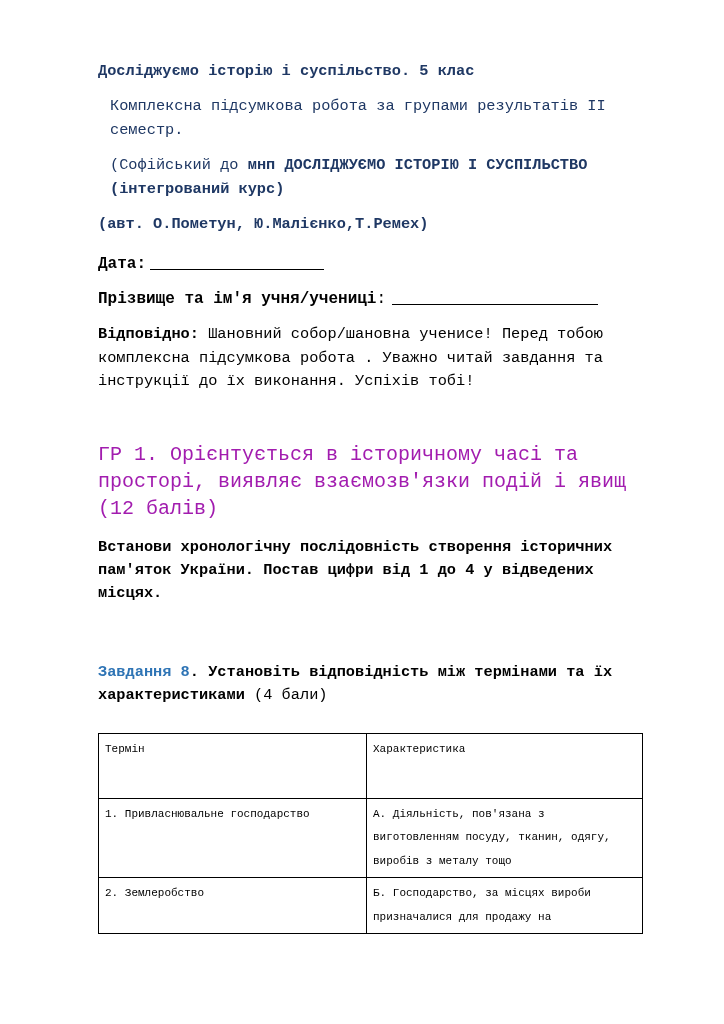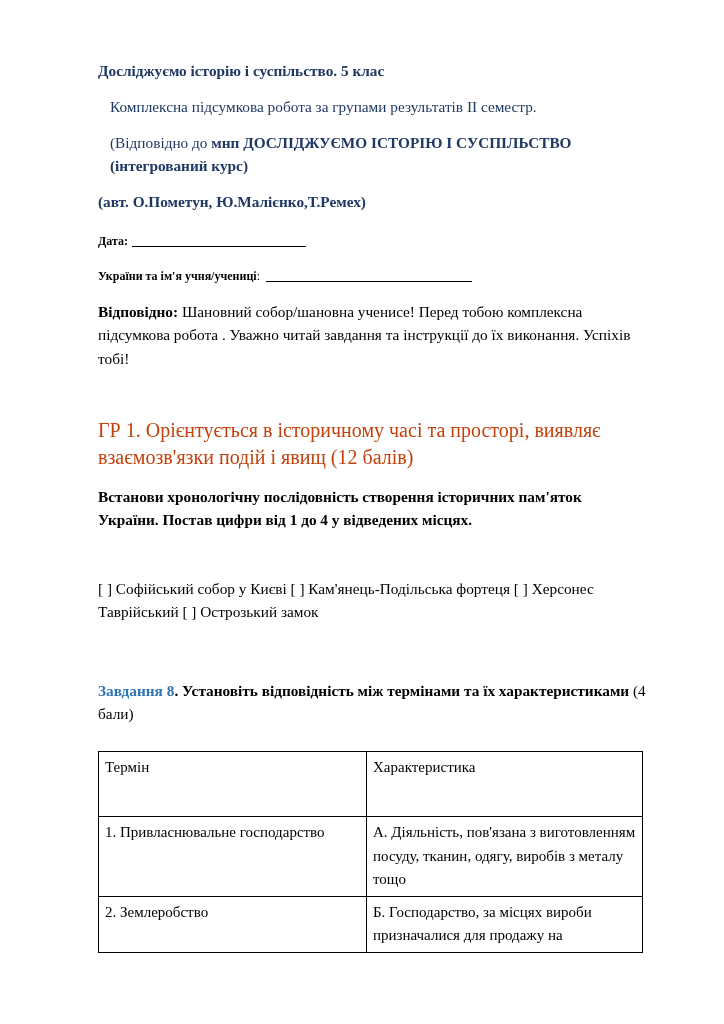--- a/index.html
+++ b/index.html
@@ -15,20 +15,21 @@
     font-family: "Liberation Serif", "DejaVu Serif", serif;
     color: #1f3864;
     -webkit-font-smoothing: antialiased;
   }
   .page {
     position: relative;
     width: 716px;
     height: 1024px;
     box-sizing: border-box;
     padding: 60px 70px 0 98px;
+    font-family: Liberation Mono, monospace;
   }
   .bold      { font-weight: bold; }
   .reg       { font-weight: normal; }
 
   .doc-title {
     font-size: 15.3px;
     line-height: 22px;
     font-weight: bold;
     color: #1f3864;
     margin: 0 0 13px 0;
@@ -47,21 +48,21 @@
   .authors {
     font-size: 15.3px;
     line-height: 23px;
     font-weight: bold;
     color: #1f3864;
     margin: 0 0 17px 0;
   }
 
   
   .field-row {
-    font-size: 12px;
+    font-size: 16px;
     line-height: 23px;
     color: #000000;
     margin: 0 0 12px 0;
     white-space: nowrap;
   }
   .field-label { font-weight: bold; }
   .field-label-sep { font-weight: normal; }
   .rule {
     display: inline-block;
     vertical-align: -2px;
@@ -76,21 +77,21 @@
     font-size: 15.3px;
     line-height: 23.5px;
     color: #000000;
     margin: 0;
     max-width: 560px;
   }
   .instructions .lead { font-weight: bold; }
 
   
   .gr-heading {
-    color: #c2410c;
+    color: #a21caf;
     font-size: 20px;
     line-height: 27px;
     font-weight: normal;
     margin: 47px 0 0 0;
     max-width: 560px;
   }
 
   
   .task-line {
     font-size: 15.3px;
@@ -133,55 +134,54 @@
   table.match-table {
     border-collapse: collapse;
     margin: 26px 0 0 0;
     width: 520px;
     table-layout: fixed;
   }
   table.match-table td {
     border: 1.1px solid #000000;
     padding: 4px 5px 4px 6px;
     vertical-align: top;
-    font-size: 15px;
+    font-size: 11px;
     line-height: 23.5px;
     color: #000000;
     font-weight: normal;
   }
   table.match-table td.col-a { width: 256px; }
   table.match-table td.col-b { width: 264px; }
   table.match-table tr.head-row td { height: 56px; }
 </style>
 </head>
 <body>
 
 <div class="page">
 
   <h1 class="doc-title">Досліджуємо історію і суспільство. 5 клас</h1>
 
   <div class="subtitle-block">
     <p>Комплексна підсумкова  робота за групами результатів ІІ семестр.</p>
-    <p><span class="reg">(Відповідно до </span><span class="bold"> мнп ДОСЛІДЖУЄМО ІСТОРІЮ І СУСПІЛЬСТВО (інтегрований курс)</span></p>
+    <p><span class="reg">(Софійський до </span><span class="bold"> мнп ДОСЛІДЖУЄМО ІСТОРІЮ І СУСПІЛЬСТВО (інтегрований курс)</span></p>
   </div>
 
   <p class="authors">(авт. О.Пометун, Ю.Малієнко,Т.Ремех)</p>
 
   <div class="field-row"><span class="field-label">Дата:</span><span class="rule rule-date"></span></div>
 
-  <div class="field-row"><span class="field-label">України та ім'я учня/учениці</span><span class="field-label-sep">:</span><span class="rule rule-name"></span></div>
+  <div class="field-row"><span class="field-label">Прізвище та ім'я учня/учениці</span><span class="field-label-sep">:</span><span class="rule rule-name"></span></div>
 
   <p class="instructions"><span class="lead">Відповідно:</span><span> Шановний собор/шановна учениce! Перед тобою комплексна підсумкова робота . Уважно читай завдання та інструкції до їх виконання. Успіхів тобі!</span></p>
 
   <h2 class="gr-heading">ГР 1. Орієнтується в історичному часі та просторі, виявляє взаємозв'язки подій і явищ (12 балів)</h2>
 
 
   <p class="task-prompt">Встанови хронологічну послідовність створення історичних пам'яток України. Постав цифри від 1 до 4 у відведених місцях.</p>
 
-  <p class="answer-line">[ ] Софійський собор у Києві [ ] Кам'янець-Подільська фортеця [ ] Херсонес Таврійський [ ] Острозький замок</p>
 
   <p class="task-line task2-line"><span class="task-tag">Завдання 8</span><span class="task-tag-dot reg">.</span><span class="task-bold"> Установіть відповідність між термінами та їх характеристиками</span><span class="task-points"> (4 бали)</span></p>
 
   <table class="match-table">
     <tbody>
       <tr class="head-row">
         <td class="col-a">Термін</td>
         <td class="col-b">Характеристика</td>
       </tr>
       <tr>

